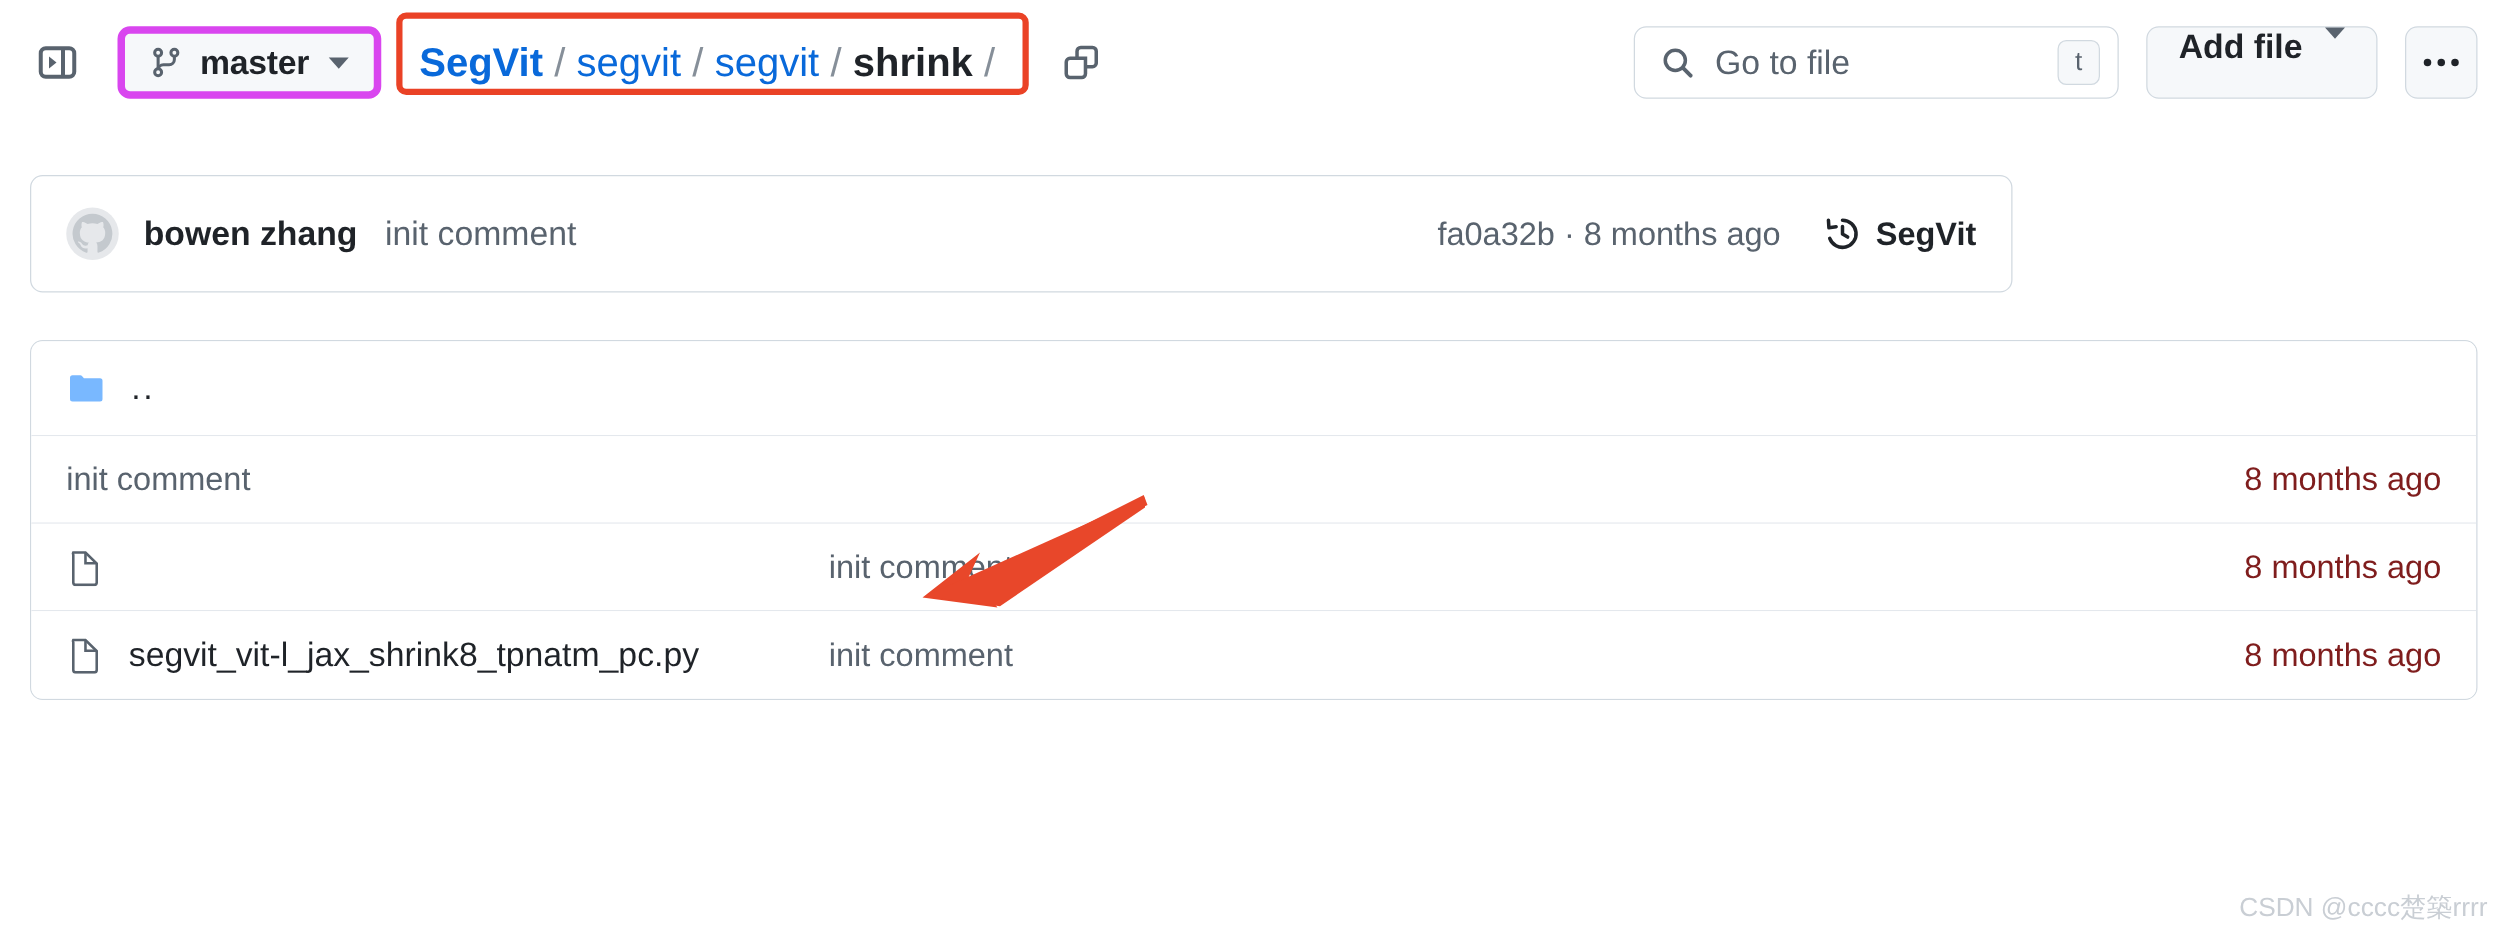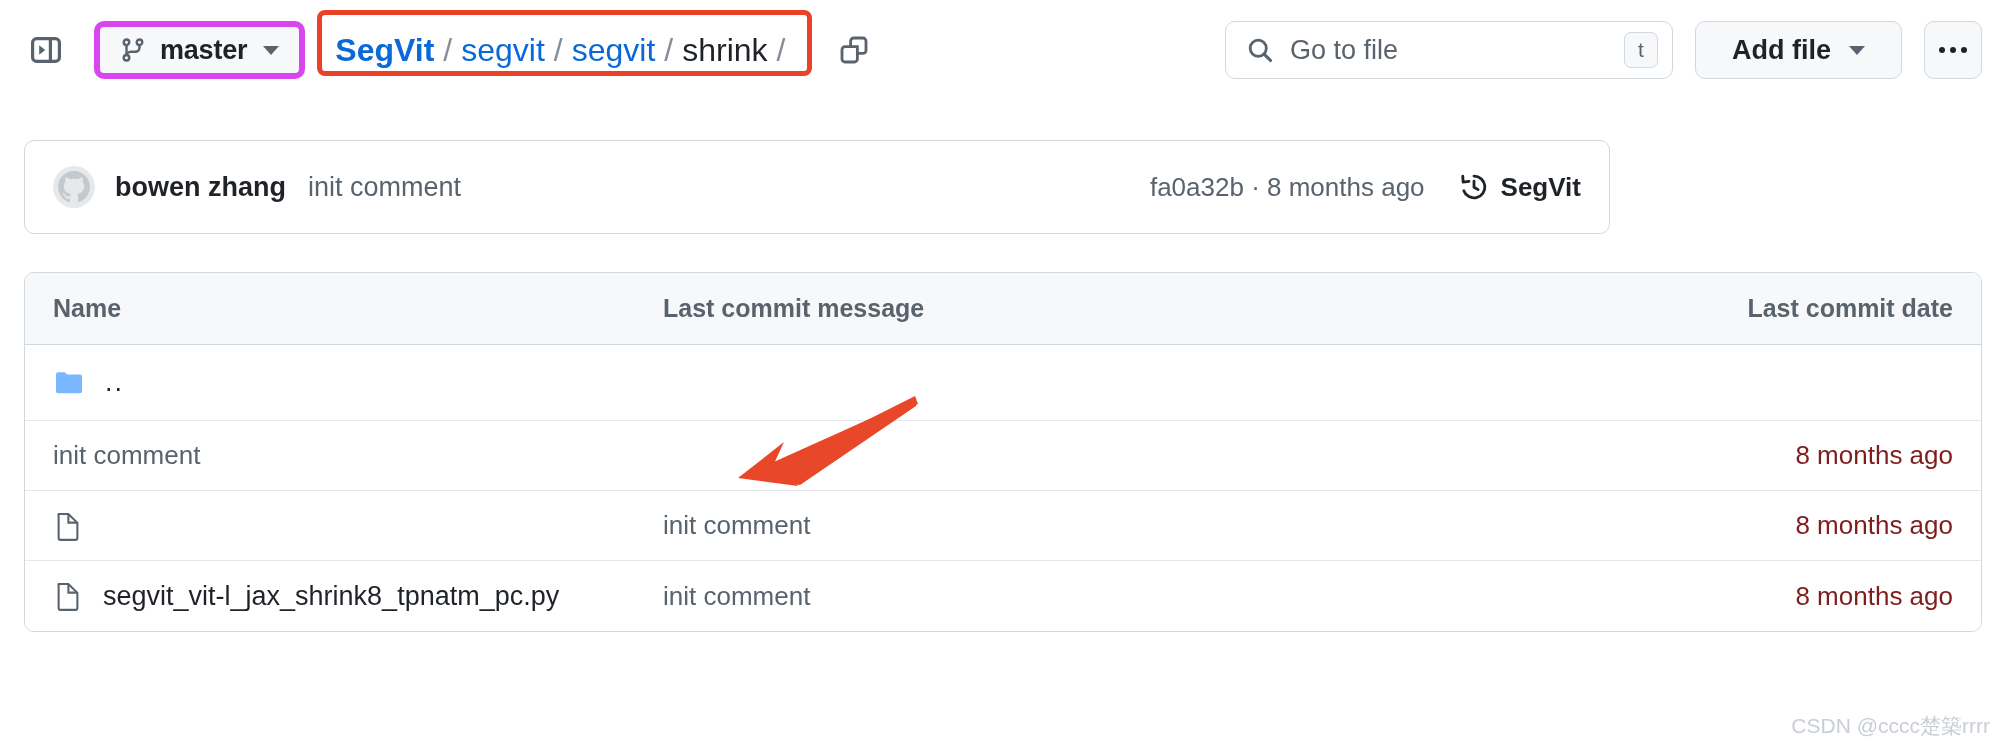--- a/index.html
+++ b/index.html
@@ -83,21 +83,21 @@
     padding: 2px 4px;
   }
   .crumb-link {
     color: #0969da;
     text-decoration: none;
     cursor: pointer;
   }
   .crumb-link.bold { font-weight: 700; }
   .crumb-cur {
     color: #1f2328;
-    font-weight: 400;
+    font-weight: 700;
   }
   .crumb-sep {
     color: #868f99;
     margin: 0 9px;
     font-weight: 400;
   }
 
   .copy-path {
     margin-left: 34px;
     width: 44px; height: 44px;
@@ -108,21 +108,21 @@
   }
 
   .header-right {
     margin-left: auto;
     display: flex;
     align-items: center;
     gap: 22px;
   }
 
   .gotofile {
-    width: 448px; height: 58px;
+    width: 388px; height: 58px;
     border: 1px solid #d1d9e0;
     border-radius: 10px;
     background: #ffffff;
     display: flex;
     align-items: center;
     padding: 0 14px 0 20px;
     cursor: text;
   }
   .gotofile .ph {
     font-size: 27px;
@@ -138,23 +138,23 @@
     display: flex; align-items: center; justify-content: center;
     font-size: 21px;
     color: #59636e;
   }
 
   .addfile-btn {
     height: 58px;
     border: 1px solid #d1d9e0;
     background: #f6f8fa;
     border-radius: 10px;
-    display: flex; align-items: center;
+    display: flex; 
     gap: 16px;
-    padding: 0 36px;
+    padding: 0 25px;
     cursor: pointer;
   }
   .addfile-btn .lbl {
     font-size: 27px;
     font-weight: 600;
     color: #1f2328;
   }
 
   .kebab-btn {
     width: 58px; height: 58px;
@@ -401,25 +401,20 @@
         <path d="M2.2 5.4 L2.0 2.2 M2.2 5.4 L5.3 5.0" fill="none" stroke="#1f2328" stroke-width="1.5" stroke-linecap="round"></path>
         <path d="M8 4.9 V8.1 L10.2 9.4" fill="none" stroke="#1f2328" stroke-width="1.5" stroke-linecap="round" stroke-linejoin="round"></path>
       </svg>
       <span class="lbl">SegVit</span>
     </div>
   </div>
 </div>
 
 <div class="file-table">
 
-  <div class="thead">
-    <div class="th col-name">Name</div>
-    <div class="th col-msg">Last commit message</div>
-    <div class="th col-date">Last commit date</div>
-  </div>
 
   <div class="trow" style="height:76px">
     <div class="cell-name">
       <svg class="icon" width="32" height="32" viewBox="0 0 16 16" aria-hidden="true">
         <path fill="#79b8ff" d="M1.5 3.6a1 1 0 0 1 1-1h3.1c.3 0 .58.13.77.36l.7.84h6.43a1 1 0 0 1 1 1v7.3a1 1 0 0 1-1 1H2.5a1 1 0 0 1-1-1z"></path>
       </svg>
       <span class="label dots">..</span>
     </div>
     <div class="cell-msg"></div>
     <div class="cell-date"></div>

